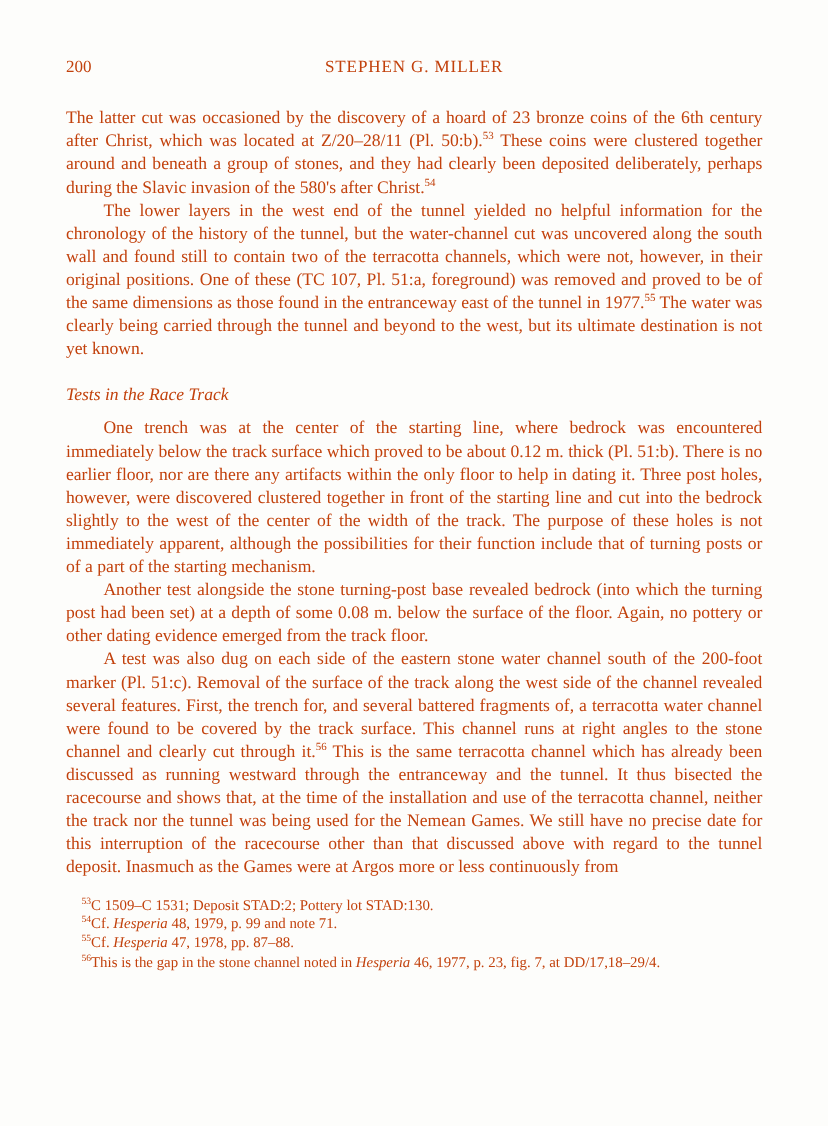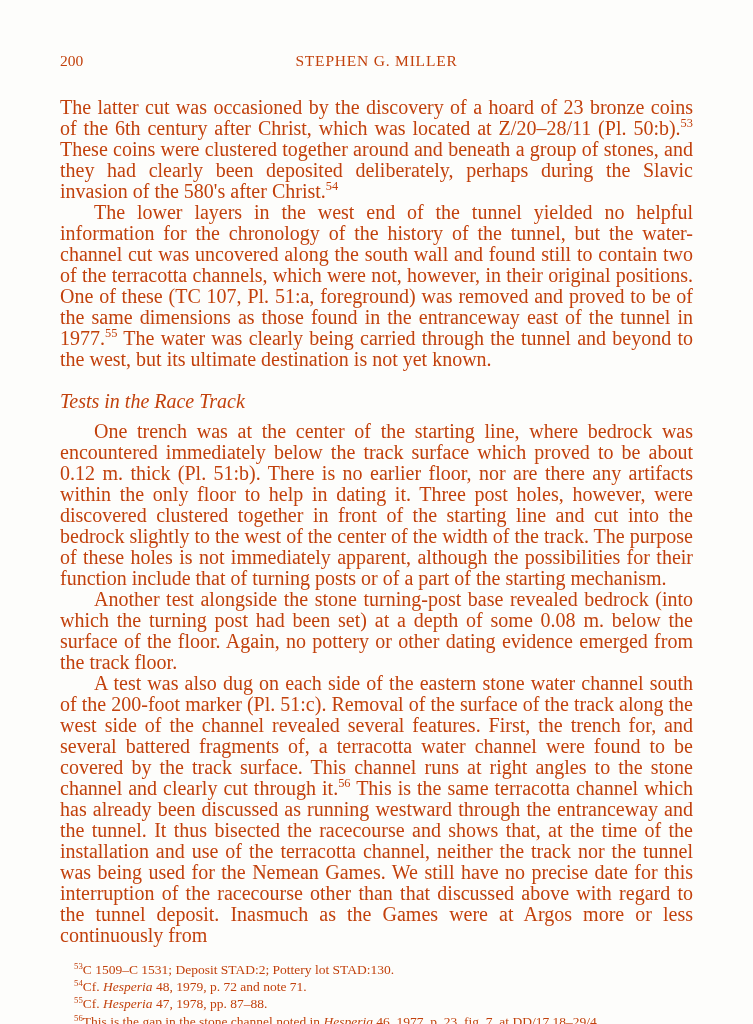--- a/index.html
+++ b/index.html
@@ -25,21 +25,21 @@
   .page-number {
     position: absolute;
     left: 0;
     top: 0;
   }
   .running-head {
     text-align: center;
     letter-spacing: 0.8px;
   }
   .body-text {
-    font-size: 20px;
+    font-size: 16px;
     line-height: 21px;
     text-align: justify;
     margin-top: 28px;
   }
   p.para {
     margin: 0;
     text-indent: 0;
   }
   p.para.indent { text-indent: 34px; }
   .section-heading {
@@ -80,17 +80,17 @@
       <p class="para"><span>The latter cut was occasioned by the discovery of a hoard of 23 bronze coins of the 6th century after Christ, which was located at Z/20–28/11 (Pl. 50:b).</span><sup class="fn-ref">53</sup><span> These coins were clustered together around and beneath a group of stones, and they had clearly been deposited deliberately, perhaps during the Slavic invasion of the 580's after Christ.</span><sup class="fn-ref">54</sup></p>
       <p class="para indent"><span>The lower layers in the west end of the tunnel yielded no helpful information for the chronology of the history of the tunnel, but the water-channel cut was uncovered along the south wall and found still to contain two of the terracotta channels, which were not, however, in their original positions. One of these (TC 107, Pl. 51:a, foreground) was removed and proved to be of the same dimensions as those found in the entranceway east of the tunnel in 1977.</span><sup class="fn-ref">55</sup><span> The water was clearly being carried through the tunnel and beyond to the west, but its ultimate destination is not yet known.</span></p>
       <div class="section-heading">Tests in the Race Track</div>
       <p class="para indent"><span>One trench was at the center of the starting line, where bedrock was encountered immediately below the track surface which proved to be about 0.12 m. thick (Pl. 51:b). There is no earlier floor, nor are there any artifacts within the only floor to help in dating it. Three post holes, however, were discovered clustered together in front of the starting line and cut into the bedrock slightly to the west of the center of the width of the track. The purpose of these holes is not immediately apparent, although the possibilities for their function include that of turning posts or of a part of the starting mechanism.</span></p>
       <p class="para indent"><span>Another test alongside the stone turning-post base revealed bedrock (into which the turning post had been set) at a depth of some 0.08 m. below the surface of the floor. Again, no pottery or other dating evidence emerged from the track floor.</span></p>
       <p class="para indent"><span>A test was also dug on each side of the eastern stone water channel south of the 200-foot marker (Pl. 51:c). Removal of the surface of the track along the west side of the channel revealed several features. First, the trench for, and several battered fragments of, a terracotta water channel were found to be covered by the track surface. This channel runs at right angles to the stone channel and clearly cut through it.</span><sup class="fn-ref">56</sup><span> This is the same terracotta channel which has already been discussed as running westward through the entranceway and the tunnel. It thus bisected the racecourse and shows that, at the time of the installation and use of the terracotta channel, neither the track nor the tunnel was being used for the Nemean Games. We still have no precise date for this interruption of the racecourse other than that discussed above with regard to the tunnel deposit. Inasmuch as the Games were at Argos more or less continuously from</span></p>
     </div>
 
   <div class="footnotes">
       <p class="footnote"><sup class="fn-num">53</sup><span>C 1509–C 1531; Deposit STAD:2; Pottery lot STAD:130.</span></p>
-      <p class="footnote"><sup class="fn-num">54</sup><span>Cf. </span><i>Hesperia</i><span> 48, 1979, p. 72 and note 71.</span></p>
+      <p class="footnote"><sup class="fn-num">54</sup><span>Cf. </span><i>Hesperia</i><span> 48, 1979, p. 99 and note 71.</span></p>
       <p class="footnote"><sup class="fn-num">55</sup><span>Cf. </span><i>Hesperia</i><span> 47, 1978, pp. 87–88.</span></p>
       <p class="footnote"><sup class="fn-num">56</sup><span>This is the gap in the stone channel noted in </span><i>Hesperia</i><span> 46, 1977, p. 23, fig. 7, at DD/17,18–29/4.</span></p>
     </div>
 </div>
 
 </body></html>

